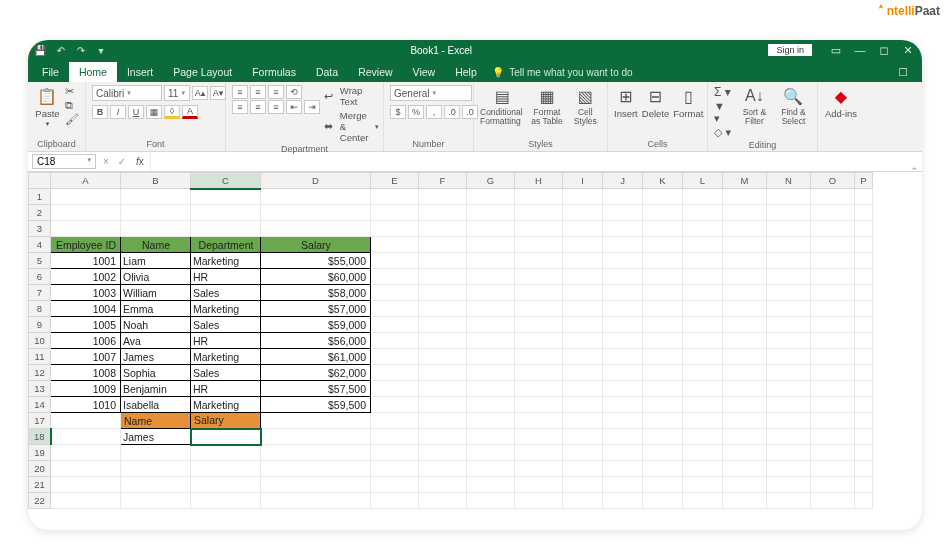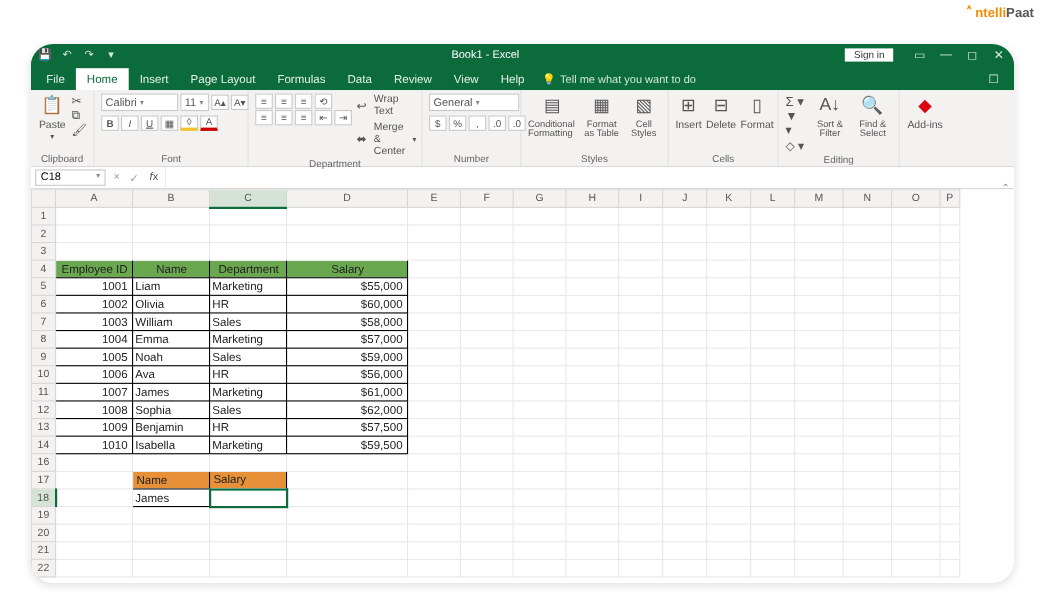--- a/index.html
+++ b/index.html
@@ -543,39 +543,20 @@
             <td class=""></td>
             <td class=""></td>
             <td class=""></td>
             <td class=""></td>
             <td class=""></td>
             <td class=""></td>
             <td class=""></td>
             <td class=""></td>
           </tr>
           <tr>
-            <th class="rowhead ">16</th>
-            <td class=""></td>
-            <td class=""></td>
-            <td class=""></td>
-            <td class=""></td>
-            <td class=""></td>
-            <td class=""></td>
-            <td class=""></td>
-            <td class=""></td>
-            <td class=""></td>
-            <td class=""></td>
-            <td class=""></td>
-            <td class=""></td>
-            <td class=""></td>
-            <td class=""></td>
-            <td class=""></td>
-            <td class=""></td>
-          </tr>
-          <tr>
             <th class="rowhead ">17</th>
             <td class=""></td>
             <td class="hdr2">Name</td>
             <td class="hdr2">Salary</td>
             <td class=""></td>
             <td class=""></td>
             <td class=""></td>
             <td class=""></td>
             <td class=""></td>
             <td class=""></td>

